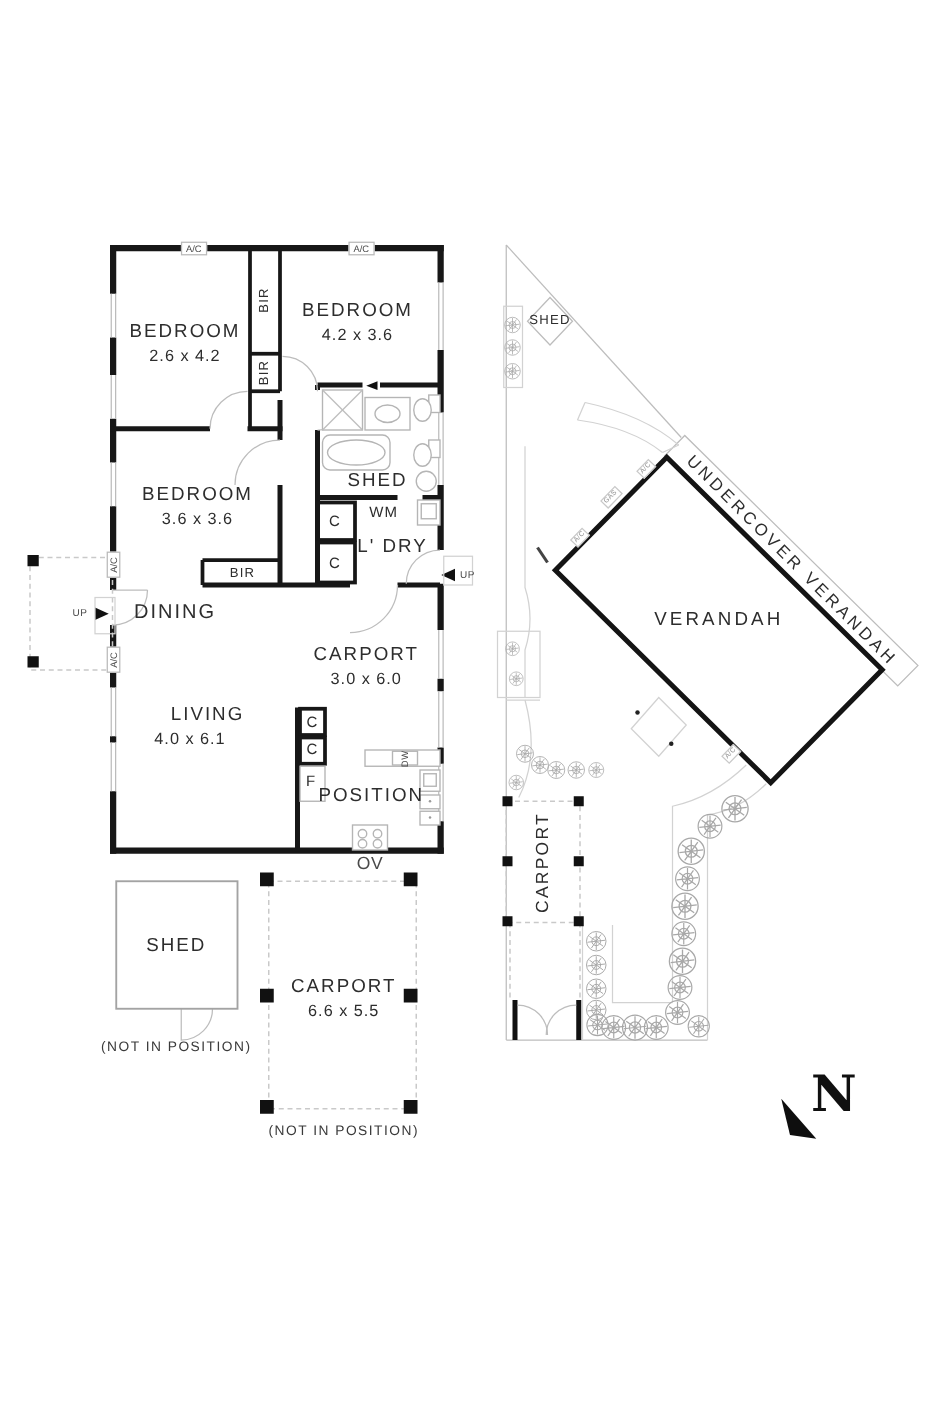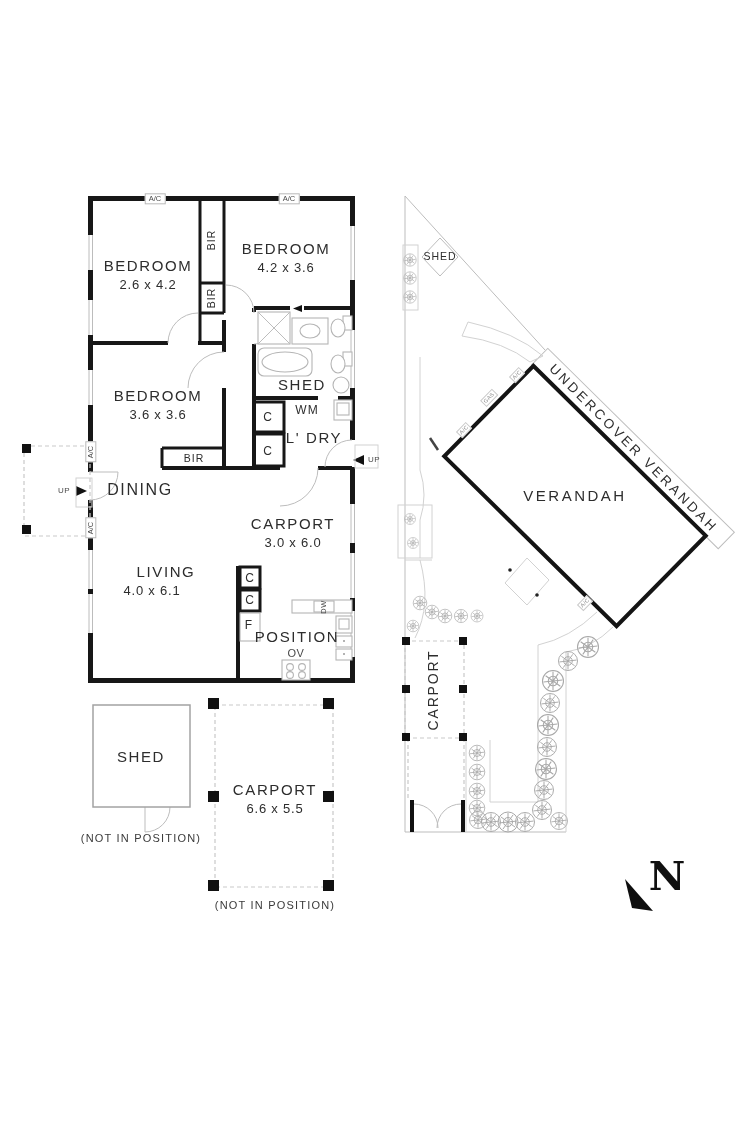--- a/index.html
+++ b/index.html
@@ -318,21 +318,21 @@
 <div class="lbl xs" style="left:64px;top:491px">UP</div>
 <div class="lbl room" style="left:166px;top:572px">LIVING</div>
 <div class="lbl dims" style="left:152px;top:591px">4.0 x 6.1</div>
 <div class="lbl room" style="left:293px;top:524px">CARPORT</div>
 <div class="lbl dims" style="left:293px;top:543px">3.0 x 6.0</div>
 
 <div class="lbl mid" style="left:250px;top:578px">C</div>
 <div class="lbl mid" style="left:250px;top:600px">C</div>
 <div class="lbl mid" style="left:249px;top:625px">F</div>
 <div class="lbl room" style="left:297px;top:637px">POSITION</div>
-<div class="lbl xs" style="left:296px;top:654px;font-size:11px">OV</div>
+<div class="lbl xs" style="left:296px;top:691px;font-size:14px">OV</div>
 <div class="lbl xs rot90" style="left:324px;top:607px;font-size:7.5px">DW</div>
 <div class="lbl xs" style="left:374px;top:460px">UP</div>
 
 <div class="lbl room" style="left:141px;top:757px">SHED</div>
 <div class="lbl note" style="left:141px;top:839px">(NOT IN POSITION)</div>
 <div class="lbl room" style="left:275px;top:790px">CARPORT</div>
 <div class="lbl dims" style="left:275px;top:809px">6.6 x 5.5</div>
 <div class="lbl note" style="left:275px;top:906px">(NOT IN POSITION)</div>
 
 <div class="lbl sm" style="left:440px;top:257px">SHED</div>

